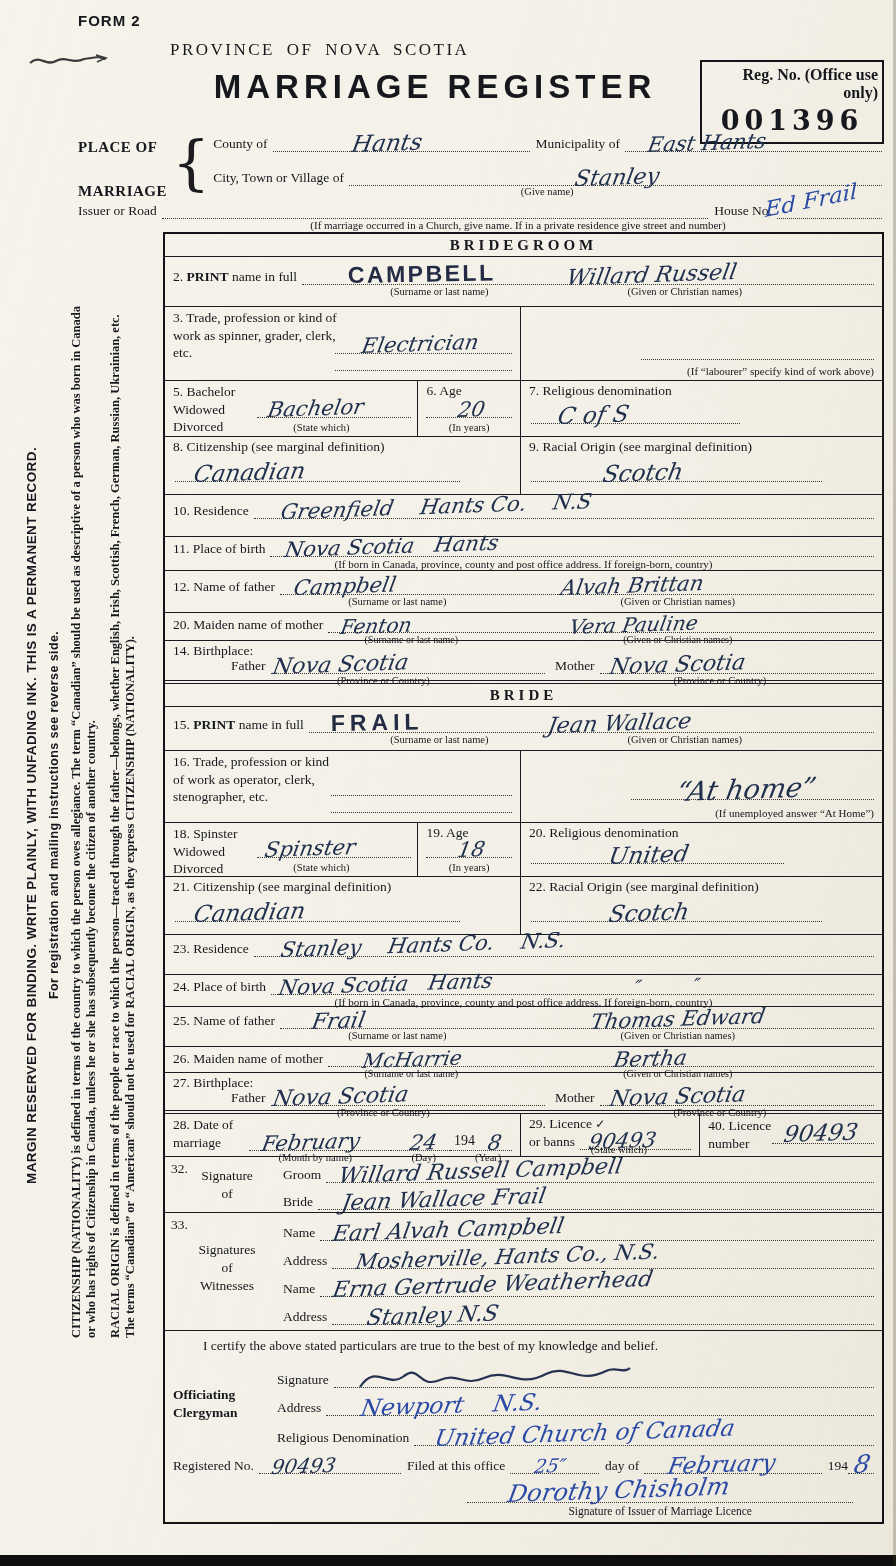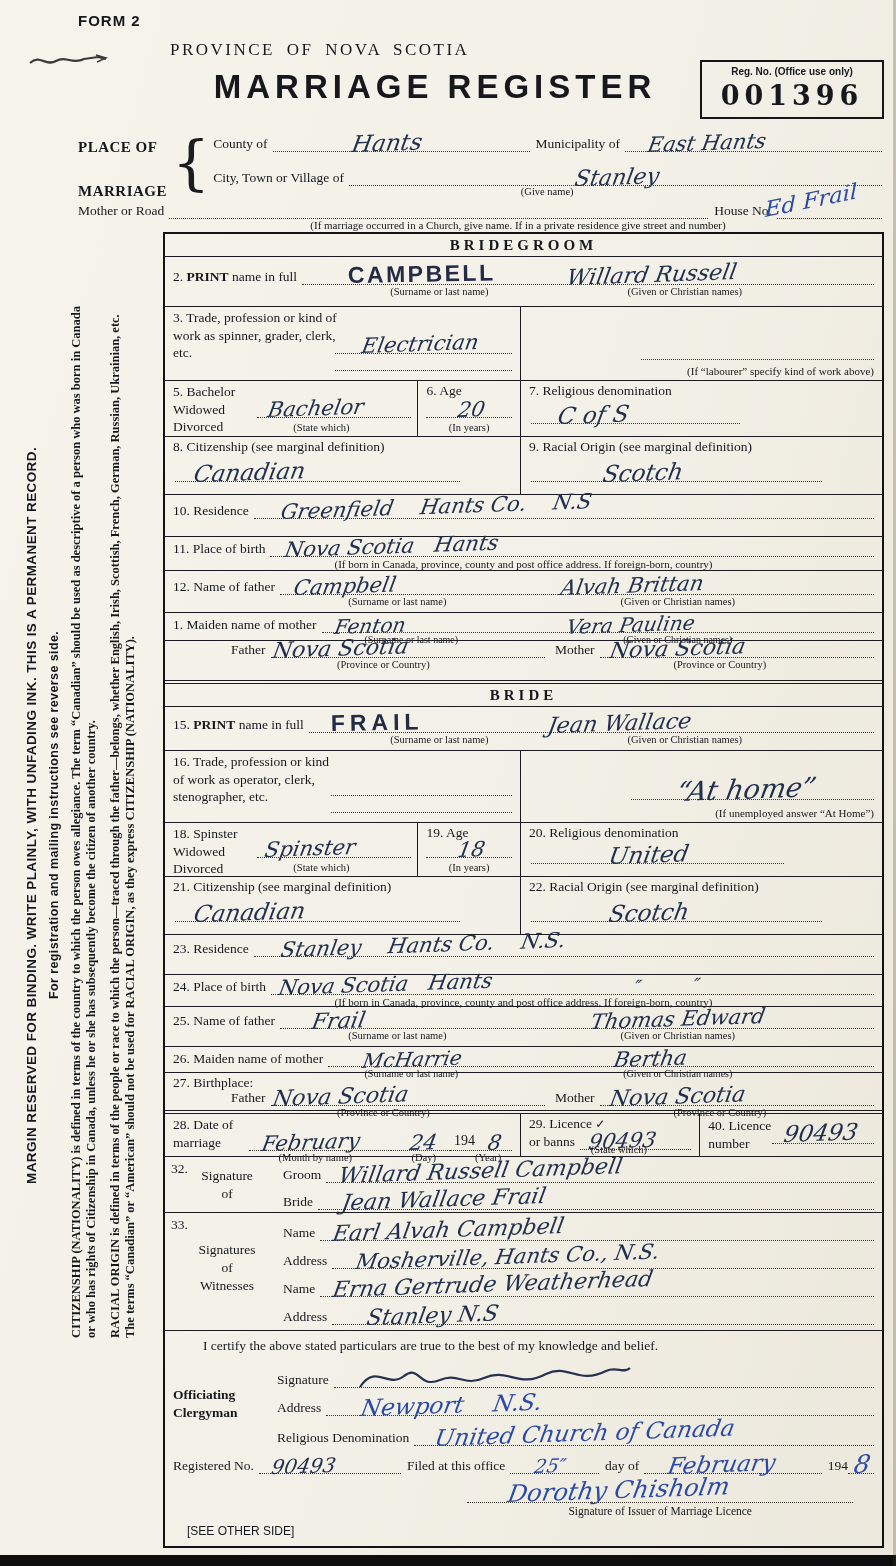--- a/index.html
+++ b/index.html
@@ -38,21 +38,21 @@
   .noteline b { font-weight:bold; }
   .multilbl { font-size:13.5px; line-height:1.3; }
   .prelines { white-space:pre-line; }
 
   
   .hdr-form { position:absolute; left:78px; top:12px; font-family:"Liberation Sans",sans-serif; font-weight:bold; font-size:15px; letter-spacing:1px; }
   .province { position:absolute; left:170px; right:30px; top:40px; text-align:left; font-size:17px; letter-spacing:2.5px; word-spacing:5px; }
   .title-row { position:absolute; left:170px; right:12px; top:60px; display:flex; align-items:flex-start; }
   .big-title { flex:1; text-align:center; font-family:"Liberation Sans",sans-serif; font-weight:bold; font-size:33px; letter-spacing:5px; padding-top:8px; }
   .reg-box { width:184px; border:2.4px solid #14141a; padding:4px 4px 6px; text-align:center; }
-  .reg-label { font-family:Liberation Sans, sans-serif; font-weight:bold; font-size:10px; }
+  .reg-label { font-family:Liberation Serif, serif; font-weight:bold; font-size:16px;text-align:right; }
   .reg-number { margin-top:3px; font-weight:bold; font-size:27px; letter-spacing:5px; font-family:"DejaVu Serif",serif; }
 
   .place-block { position:absolute; left:78px; right:14px; top:118px; display:flex; align-items:center; }
   .place-label { font-weight:bold; font-size:15px; line-height:1.85; letter-spacing:.5px;margin-top:16px; }
   .brace { font-size:60px; font-family:"DejaVu Serif",serif; font-weight:normal; line-height:.9; margin:0 3px 0 5px; color:#1b1b20; }
   .place-fields { flex:1; }
   .givenote { font-size:10.5px; margin-left:46%; }
 
   .street-row { position:absolute; left:78px; right:14px; top:197px; }
   .street-note { position:absolute; left:170px; right:30px; top:219px; text-align:center; font-size:11px; }
@@ -124,21 +124,21 @@
         <span class="dots">
           <span class="hw" style="left:42%;bottom:-5px;font-size:22px">Stanley</span>
         </span>
       </div>
       <div class="givenote">(Give name)</div>
     </div>
   </div>
 
   <div class="street-row">
     <div class="fieldline" style="height:22px">
-      <span class="lbl">Mother or Road</span>
+      <span class="lbl">Issuer or Road</span>
       <span class="dots"></span>
       <span class="lbl" style="padding-left:6px">House No.</span>
       <span class="dots" style="flex:0 0 105px">
         <span class="hw hw-blue" style="left:-12px;bottom:-3px;font-size:22px;transform:skewX(-12deg) rotate(-12deg)">Ed Frail</span>
       </span>
     </div>
   </div>
   <div class="street-note">(If marriage occurred in a Church, give name.   If in a private residence give street and number)</div>
 
   <div class="form-table">
@@ -252,35 +252,36 @@
         <div class="subnotes">
           <span class="sn" style="left:32%">(Surname or last name)</span>
           <span class="sn" style="left:72%">(Given or Christian names)</span>
         </div>
       </div>
     </div>
 
     <div class="row" style="height:28px">
       <div class="cell full">
         <div class="fieldline" style="height:16px">
-          <span class="lbl">1. Maiden name of mother</span>
+          <span class="lbl">20. Maiden name of mother</span>
           <span class="dots">
             <span class="hw" style="left:2%;bottom:-5px;font-size:20px">Fenton</span>
             <span class="hw" style="left:44%;bottom:-5px;font-size:20px">Vera Pauline</span>
           </span>
         </div>
         <div class="subnotes" style="height:10px">
           <span class="sn" style="left:34%;font-size:10px">(Surname or last name)</span>
           <span class="sn" style="left:72%;font-size:10px">(Given or Christian names)</span>
         </div>
       </div>
     </div>
 
     <div class="row" style="height:40px">
       <div class="cell full">
+        <div class="lbl">14. Birthplace:</div>
         <div class="fieldline" style="margin-left:58px;height:16px;margin-top:-3px">
           <span class="lbl">Father</span>
           <span class="dots">
             <span class="hw" style="left:0%;bottom:-5px;font-size:22px">Nova Scotia</span>
           </span>
           <span class="lbl" style="padding-left:10px">Mother</span>
           <span class="dots">
             <span class="hw" style="left:3%;bottom:-5px;font-size:22px">Nova Scotia</span>
           </span>
         </div>
@@ -603,21 +604,16 @@
       <div class="cell full">
         <div style="margin-left:42%;width:55%;position:relative">
           <div class="hline" style="left:0;right:0;top:18px">
             <span class="hw hw-blue" style="left:10%;bottom:-4px;font-size:24px">Dorothy Chisholm</span>
           </div>
           <div style="position:absolute;left:0;right:0;top:21px;text-align:center;font-size:11.5px">Signature of Issuer of Marriage Licence</div>
         </div>
       </div>
     </div>
 
-    <div class="row nb" style="height:24px">
-      <div class="cell full">
-        <div style="font-size:12px;margin-left:14px;font-family:'Liberation Sans',sans-serif">[SEE OTHER SIDE]</div>
-      </div>
-    </div>
 
   </div>
 
 </div>
 
 </body></html>

